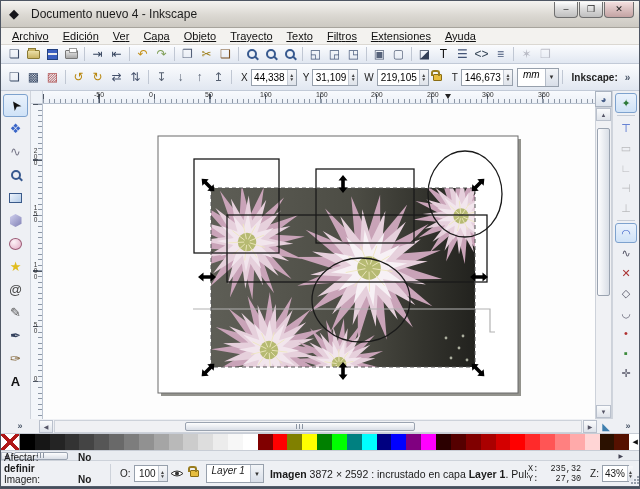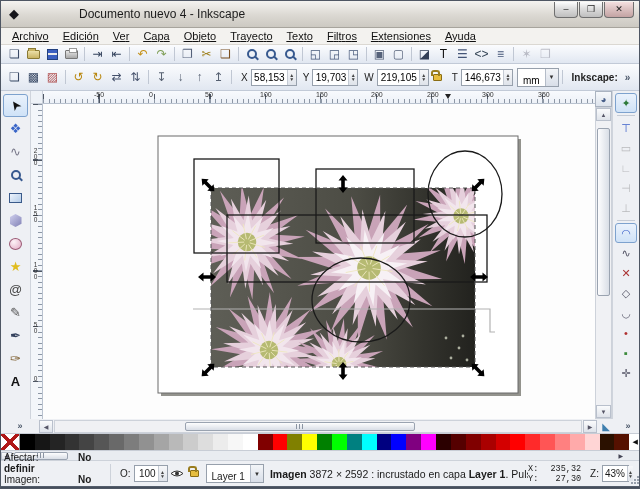--- a/index.html
+++ b/index.html
@@ -4,21 +4,21 @@
 <style>
   html,body{margin:0;padding:0;background:#888;}
   *{box-sizing:border-box;}
   #win{position:relative;width:640px;height:489px;margin:0 auto;
        font-family:"Liberation Sans",sans-serif;background:#eef0f4;
        border:1px solid #4e5663;overflow:hidden;}
   
   #titlebar{position:absolute;left:0;top:0;width:100%;height:27px;
     background:linear-gradient(#f4f3f0,#dbd8d2 55%,#ccc9c2);border-bottom:1px solid #a7a49d;}
   #app-icon{position:absolute;left:8px;top:6px;font-size:13px;color:#15151a;line-height:14px;}
-  #title-text{position:absolute;left:30px;top:6px;font-size:12px;color:#1c1c1c;margin-left:48px;}
+  #title-text{position:absolute;left:30px;top:6px;font-size:12px;color:#1c1c1c;}
   .tbtn{position:absolute;top:1px;height:16px;border:1px solid #6f6f6f;border-top:none;
     border-radius:0 0 4px 4px;background:linear-gradient(#fdfdfd,#dcdcdc 45%,#bfbfbf);
     font-size:9px;color:#222;text-align:center;line-height:15px;}
   #btn-min{right:61px;width:24px;} #btn-max{right:36px;width:24px;} #btn-close{right:5px;width:30px;background:linear-gradient(#f4e0e0,#dcc2c2 45%,#c3a3a3);}
   
   #menubar{position:absolute;left:0;top:27px;width:100%;height:17px;background:#f3f2ef;
     border-bottom:1px solid #dbd8d2;font-size:11px;display:flex;align-items:center;padding-left:4px;}
   .menu-item{padding:1px 7px;color:#121212;text-decoration:underline;}
   
   .hbar{position:absolute;left:0;width:100%;display:flex;align-items:center;
@@ -29,21 +29,21 @@
     font-size:12px;flex:0 0 auto;border:1px solid transparent;border-radius:2px;}
   .tbbtn.dim{opacity:.38;}
   .tbbtn .g{line-height:1;}
   .sep{width:1px;height:14px;background:#c0c7d3;margin:0 3px;flex:0 0 auto;}
   .lbl{font-size:10px;color:#222;margin:0 3px 0 6px;flex:0 0 auto;}
   .field{display:inline-flex;align-items:center;height:17px;border:1px solid #97a0ac;
     background:#fff;font-size:10px;flex:0 0 auto;}
   .field .val{padding:0 2px;text-align:right;flex:1;}
   .spin{width:9px;height:100%;display:flex;flex-direction:column;align-items:center;justify-content:center;
     font-size:5px;color:#444;border-left:1px solid #c4cad3;line-height:4px;background:linear-gradient(#f6f7f9,#dfe3ea);}
-  .dd{display:inline-flex;align-items:flex-end;height:19px;border:1px solid #97a0ac;background:#fff;font-size:10px;flex:0 0 auto;}
+  .dd{display:inline-flex;align-items:flex-start;height:19px;border:1px solid #97a0ac;background:#fff;font-size:10px;flex:0 0 auto;font-style:italic;}
   .dd .ddtxt{padding:0 5px;}
   .dd .dda{width:13px;height:100%;background:linear-gradient(#f3f5f8,#d8dee8);border-left:1px solid #b4bcc8;
     font-size:6px;display:flex;align-items:center;justify-content:center;color:#333;}
   .chev{font-size:10px;color:#4a5668;font-weight:bold;margin:0 4px;}
   
   .mag{width:10px;height:10px;border:2px solid #37598f;border-radius:50%;position:relative;flex:0 0 auto;}
   .mag::after{content:"";position:absolute;width:5px;height:2px;background:#37598f;
     right:-4px;bottom:-2px;transform:rotate(45deg);}
   .ic-folder{width:13px;height:9px;background:linear-gradient(#ece0a8,#c9b464);border:1px solid #8a7a34;border-radius:1px;position:relative;}
   .ic-folder::before{content:"";position:absolute;left:0;top:-3px;width:6px;height:2px;background:#c9b464;border:1px solid #8a7a34;border-bottom:none;}
@@ -294,26 +294,26 @@
       </span>
       <span class="tbbtn">
         <span class="g" style="color: rgb(85, 95, 112); display: inline-block;">↑</span>
       </span>
       <span class="tbbtn">
         <span class="g" style="color: rgb(85, 95, 112); display: inline-block;">↥</span>
       </span>
       <span class="sep"></span>
       <span class="lbl">X</span>
       <span class="field" style="width: 46px;">
-        <span class="val">58,153</span>
+        <span class="val">44,338</span>
         <span class="spin">▲<br>▼</span>
       </span>
       <span class="lbl">Y</span>
       <span class="field" style="width: 46px;">
-        <span class="val">19,703</span>
+        <span class="val">31,109</span>
         <span class="spin">▲<br>▼</span>
       </span>
       <span class="lbl">W</span>
       <span class="field" style="width: 52px;">
         <span class="val">219,105</span>
         <span class="spin">▲<br>▼</span>
       </span>
       <span class="ic-lock-open"></span>
       <span class="lbl">T</span>
       <span class="field" style="width: 52px;">

